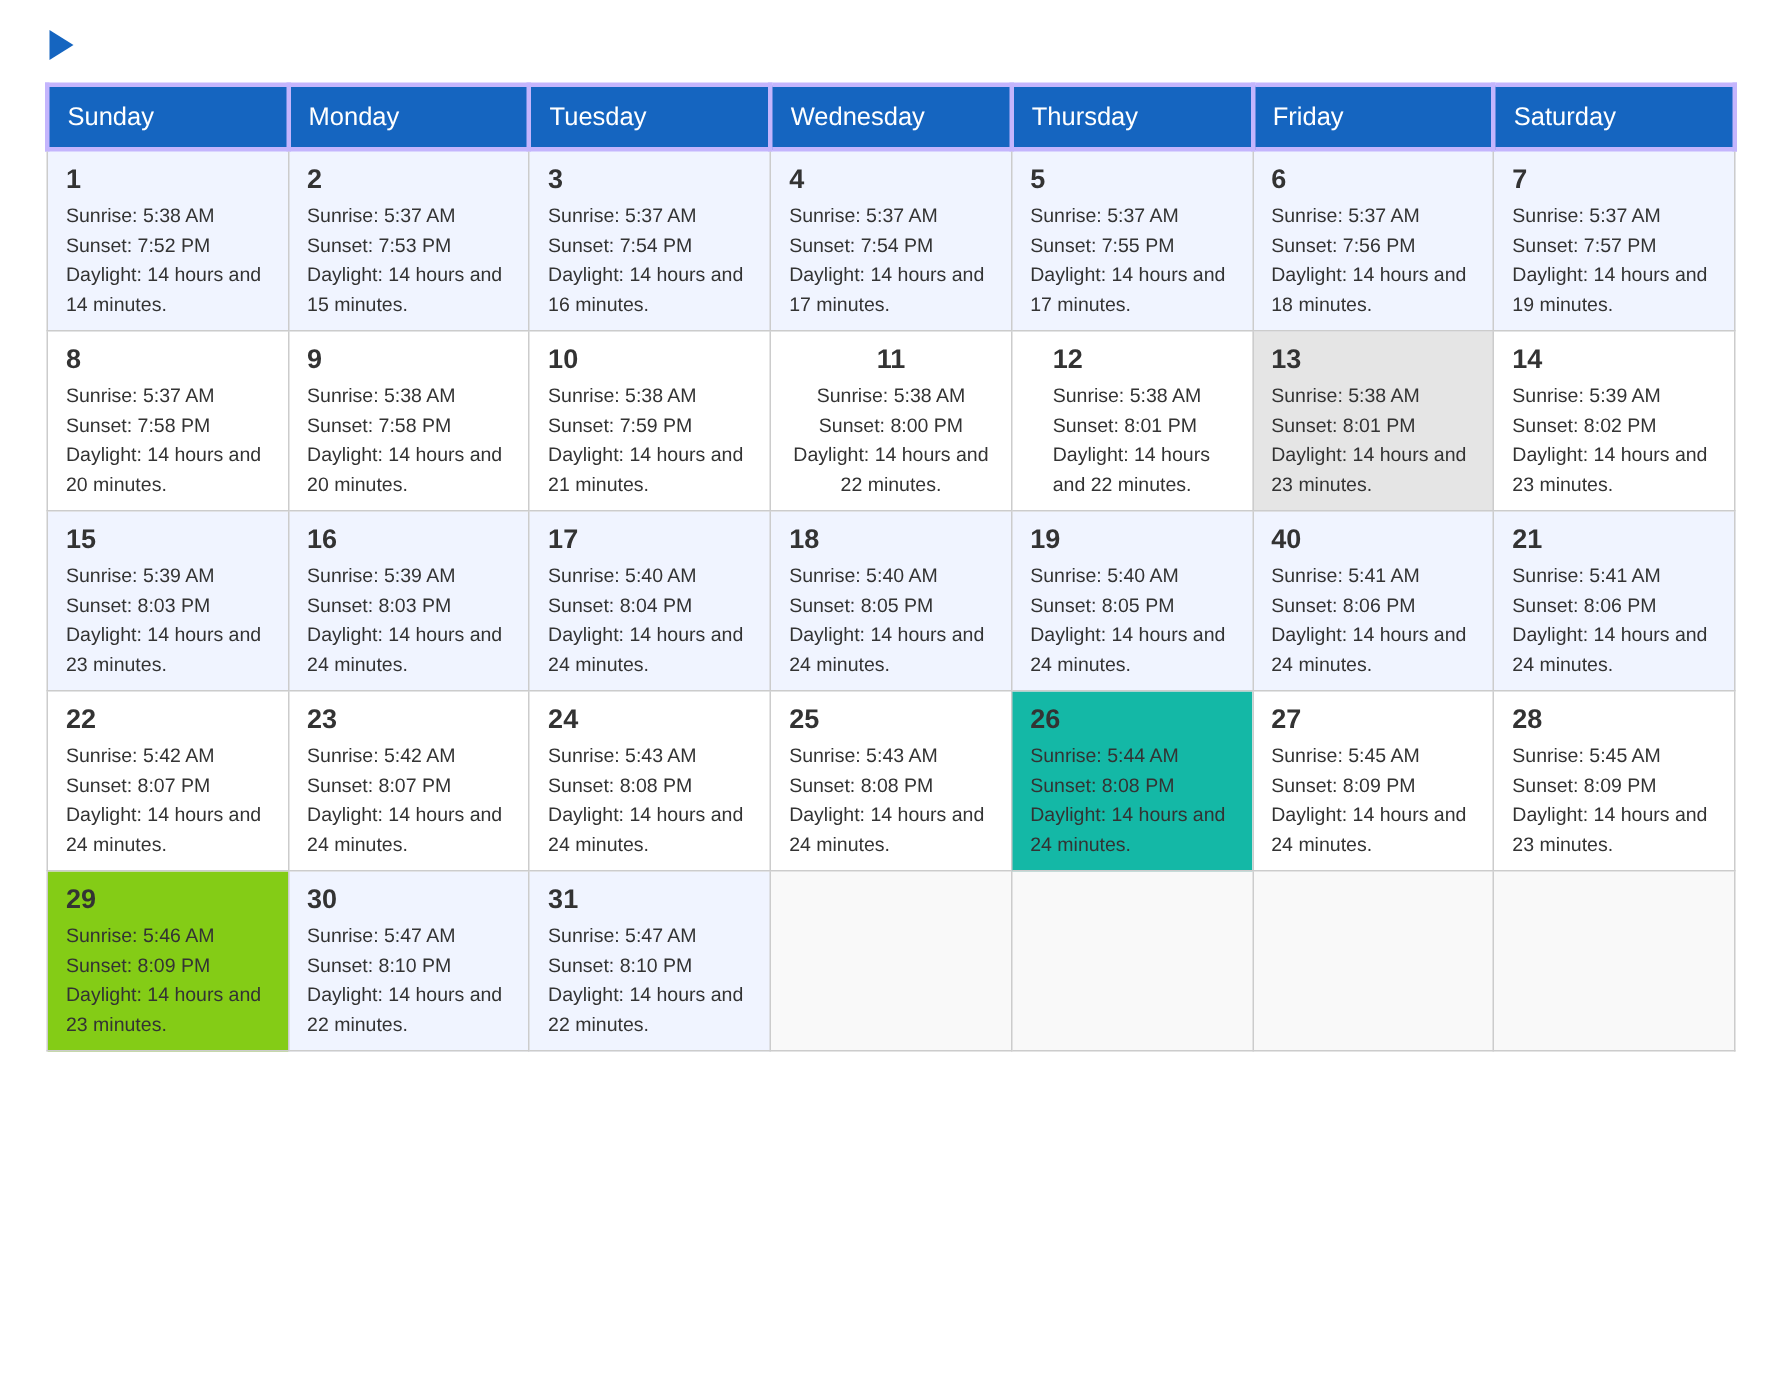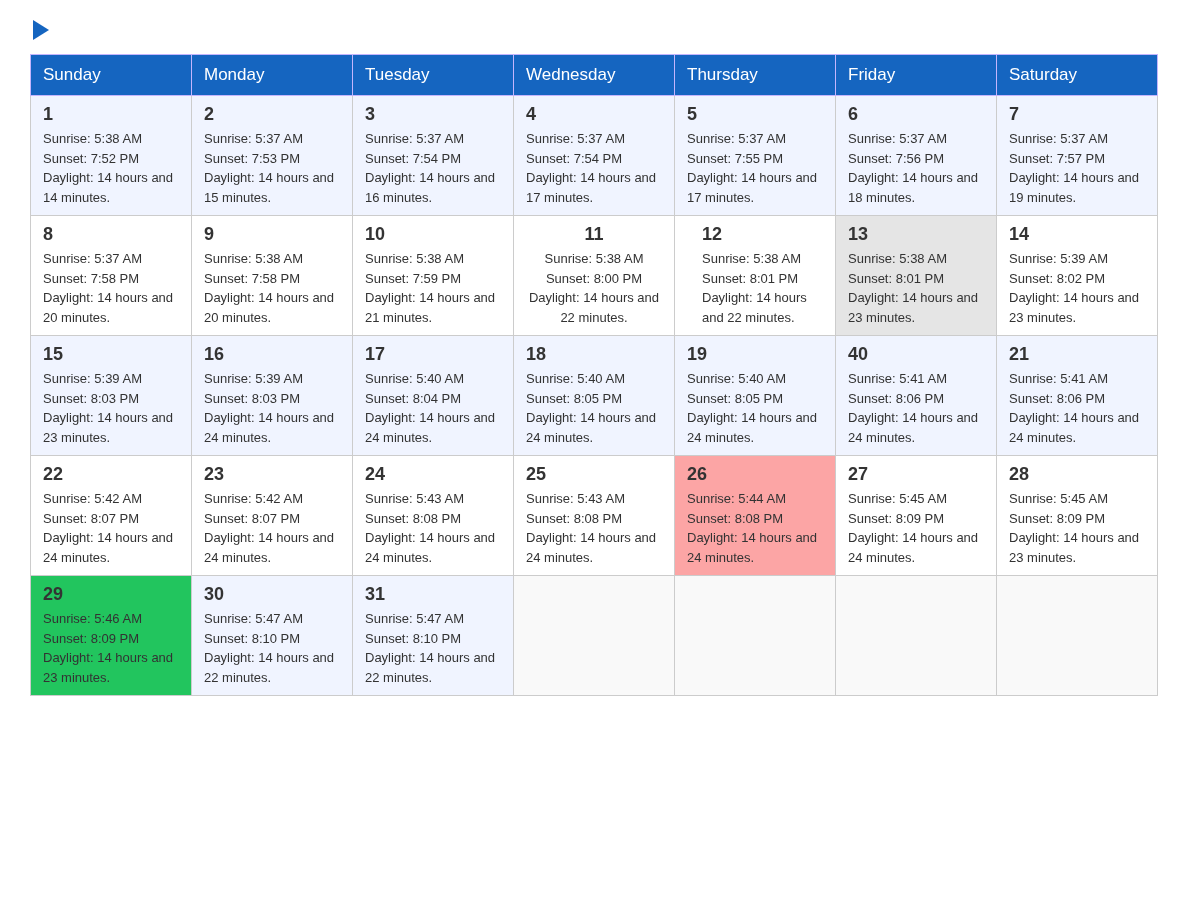--- a/index.html
+++ b/index.html
@@ -40,21 +40,21 @@
       border-collapse: collapse;
       margin-top: 10px;
     }
     .calendar th {
       background-color: #1565c0;
       color: #fff;
       padding: 10px 12px;
       text-align: left;
       font-size: 17px;
       font-weight: normal;
-      border: 1px solid #c4b5fd;
+      border: 3px solid #c4b5fd;
     }
     .calendar td {
       vertical-align: top;
       padding: 8px 12px;
       border: 1px solid #ccc;
       width: calc(100% / 7);
       min-height: 100px;
       font-size: 13px;
       color: #333;
     }
@@ -344,21 +344,21 @@
         </div>
       </td>
         <td style="background-color: rgb(255, 255, 255);">
         <span class="day-number">25</span>
         <div class="day-info">
           <span>Sunrise: 5:43 AM</span><br>
           <span>Sunset: 8:08 PM</span><br>
           <span>Daylight: 14 hours and 24 minutes.</span>
         </div>
       </td>
-        <td style="background-color: #fca5a5;">
+        <td style="background-color: #14b8a6;">
         <span class="day-number">26</span>
         <div class="day-info">
           <span>Sunrise: 5:44 AM</span><br>
           <span>Sunset: 8:08 PM</span><br>
           <span>Daylight: 14 hours and 24 minutes.</span>
         </div>
       </td>
         <td style="background-color: rgb(255, 255, 255);">
         <span class="day-number">27</span>
         <div class="day-info">
@@ -370,21 +370,21 @@
         <td style="background-color: rgb(255, 255, 255);">
         <span class="day-number">28</span>
         <div class="day-info">
           <span>Sunrise: 5:45 AM</span><br>
           <span>Sunset: 8:09 PM</span><br>
           <span>Daylight: 14 hours and 23 minutes.</span>
         </div>
       </td>
       </tr>
       <tr>
-        <td style="background-color: #22c55e;">
+        <td style="background-color: #84cc16;">
         <span class="day-number">29</span>
         <div class="day-info">
           <span>Sunrise: 5:46 AM</span><br>
           <span>Sunset: 8:09 PM</span><br>
           <span>Daylight: 14 hours and 23 minutes.</span>
         </div>
       </td>
         <td style="background-color: rgb(240, 244, 255);">
         <span class="day-number">30</span>
         <div class="day-info">

